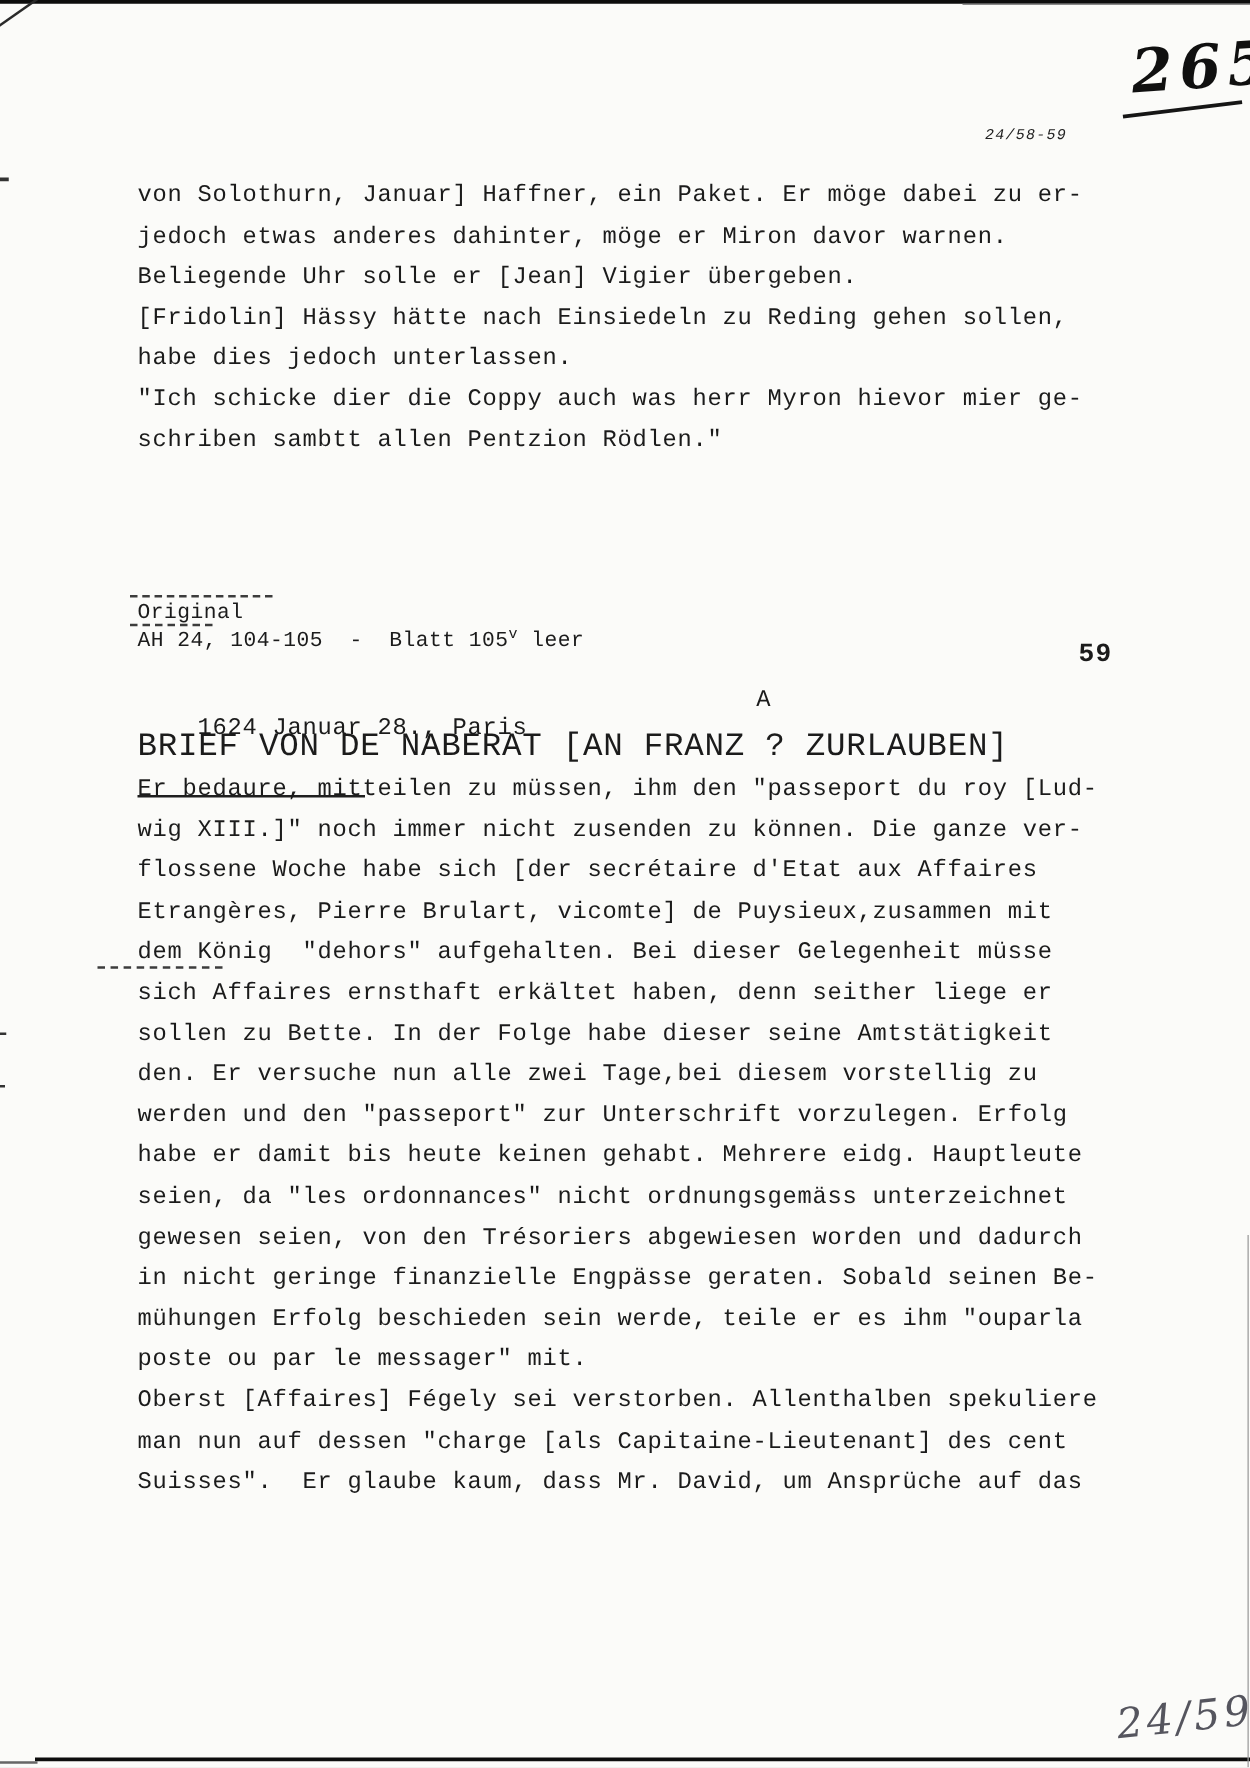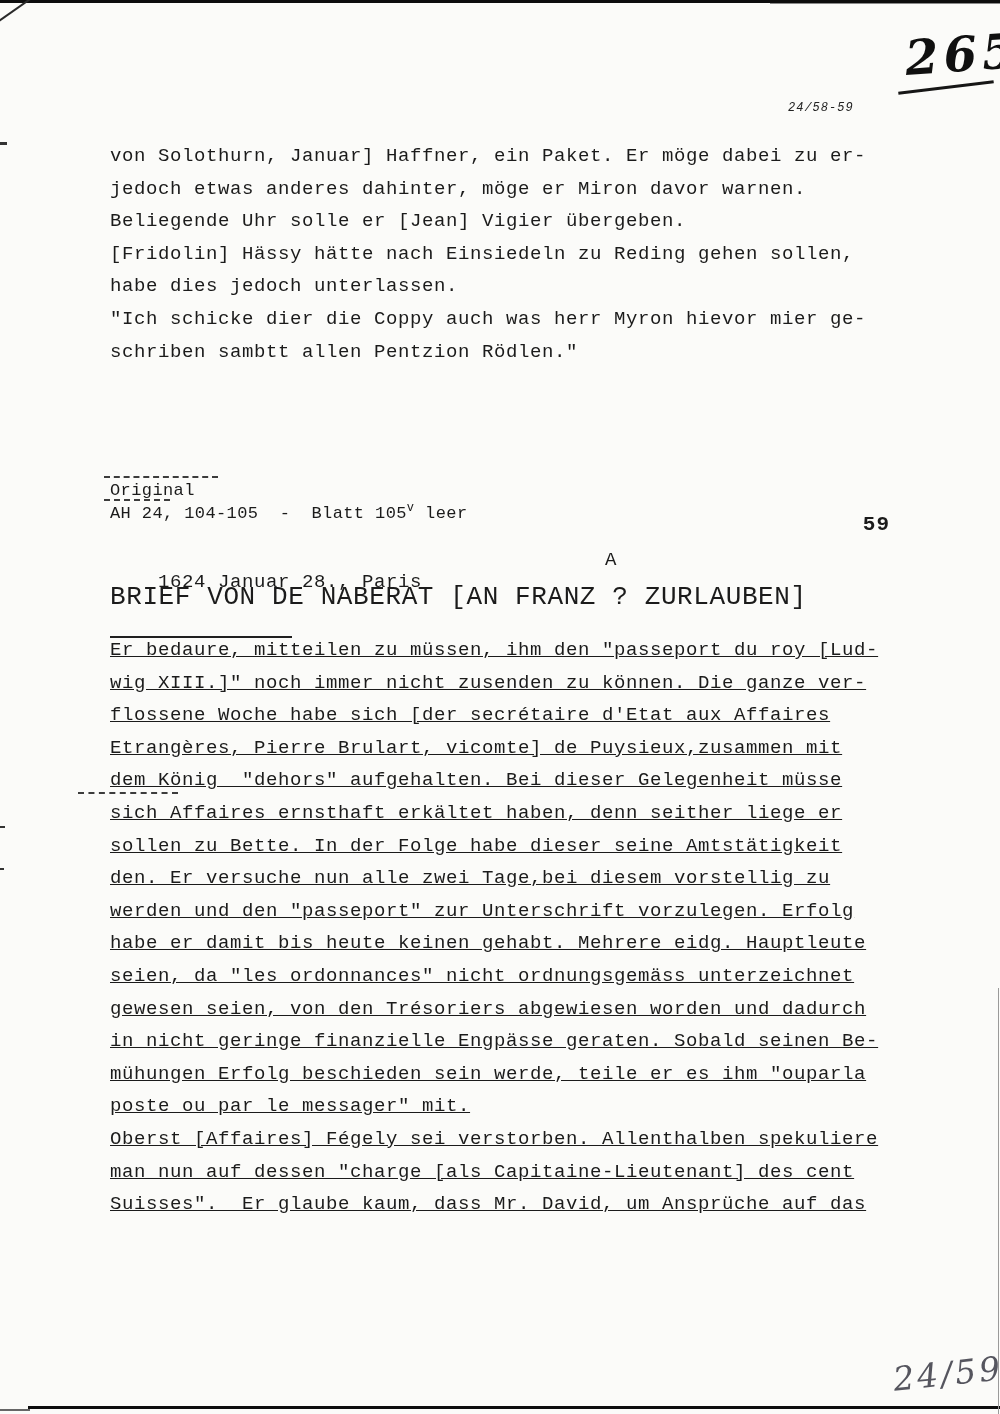--- a/index.html
+++ b/index.html
@@ -25,21 +25,21 @@
     transform:rotate(-4deg);letter-spacing:5px;}
   .hand-underline{position:absolute;top:86px;left:898px;width:96px;height:3px;background:#161616;transform:rotate(-7deg);}
   .hand-footer{position:absolute;left:893px;top:1354px;font-family:"DejaVu Serif",serif;
     font-style:italic;font-size:33px;color:#55555e;transform:rotate(-6deg);letter-spacing:3px;}
 
   .header-ref{position:absolute;top:101px;left:788px;font-style:italic;font-size:12px;letter-spacing:1px;color:#222;}
 
   
   .body-text{position:absolute;left:110px;width:800px;font-size:19px;line-height:32.6px;letter-spacing:0.6px;}
   .p1{top:140px;}
-  .p2{top:634px;text-decoration:underline;}
+  .p2{top:615px;}
   .tline{white-space:pre;}
 
   .source{position:absolute;left:110px;top:431px;font-size:17px;line-height:23px;letter-spacing:0.4px;margin-top:48px;}
   .dash-mark{position:absolute;border-top:2px dashed #3c3c3c;height:0;}
   .dash-original{left:-6px;top:-3px;width:114px;}
   .dash-ah{left:-6px;top:20px;width:66px;}
   .sup{vertical-align:super;font-size:12px;line-height:0;}
 
   .entry-number{position:absolute;left:110px;top:513px;width:780px;text-align:right;
     font-size:21px;font-weight:bold;letter-spacing:1px;}

